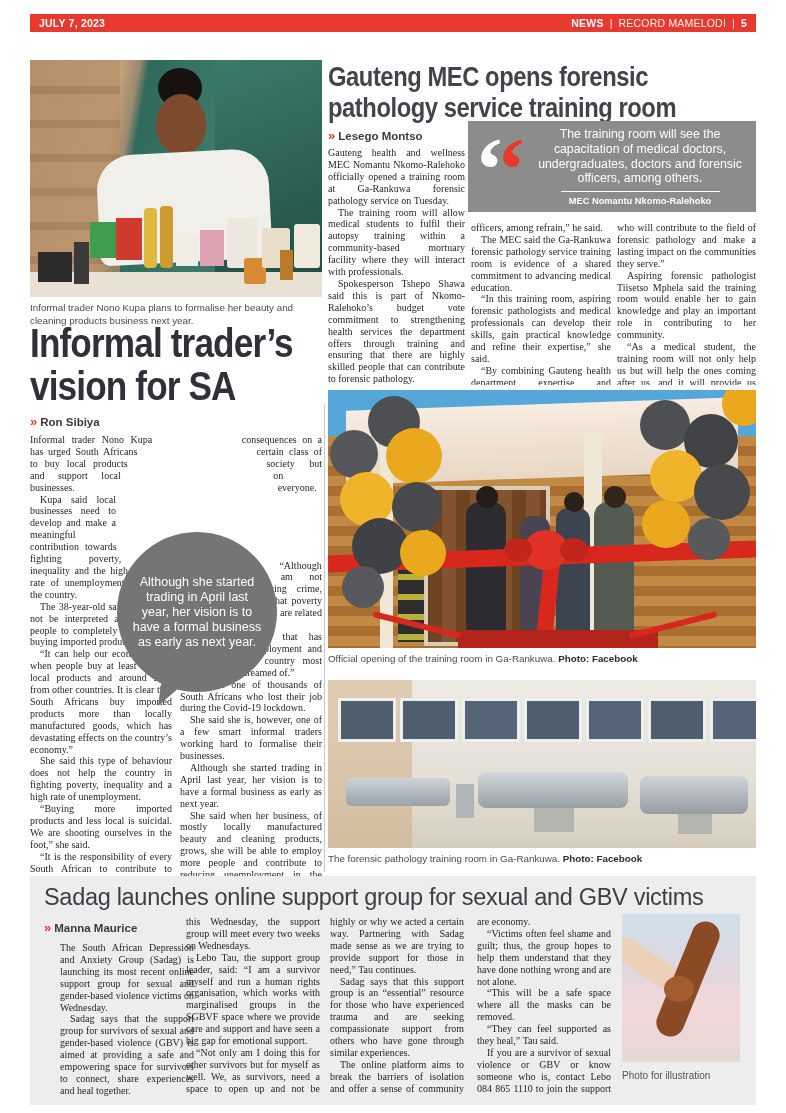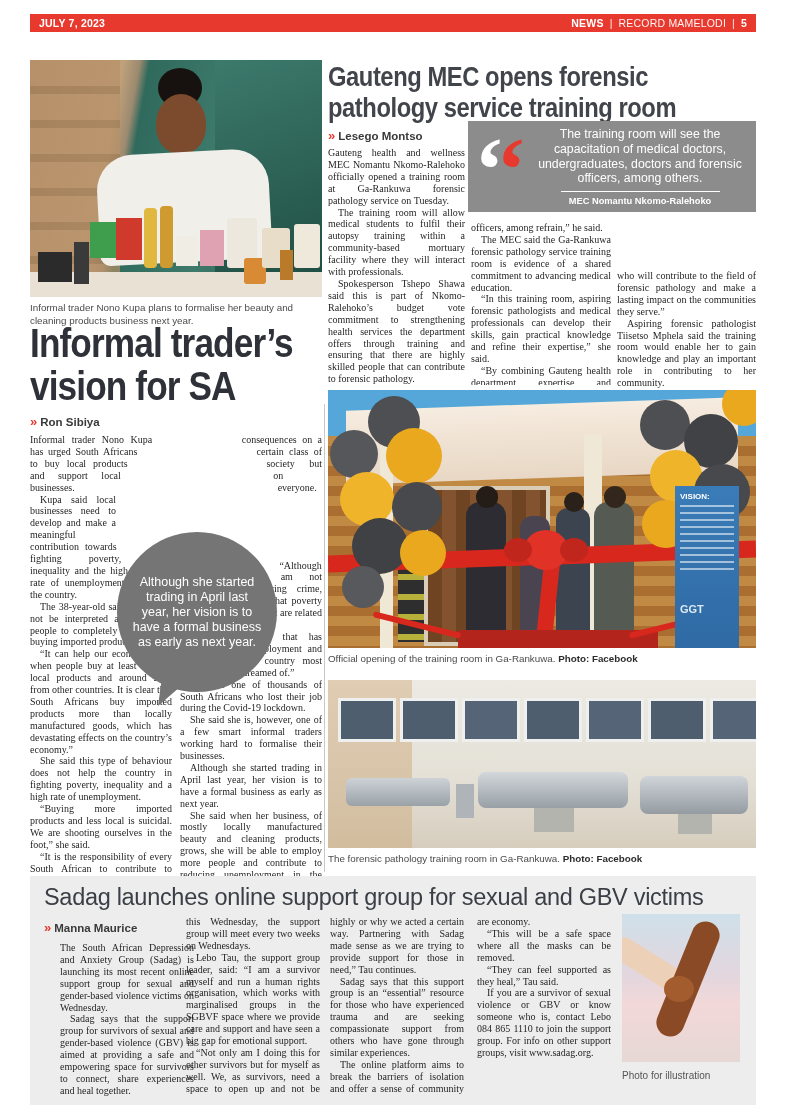--- a/index.html
+++ b/index.html
@@ -164,21 +164,21 @@
       </div>
   </div>
   <div class="abs body-col" style="left:471px;top:222px;width:140px;height:163px;">
     <div>
         <p>officers, among refrain,” he said.</p>
         <p>The MEC said the Ga-Rankuwa forensic pathology service training room is evidence of a shared commitment to advancing medical education.</p>
         <p>“In this training room, aspiring forensic pathologists and medical professionals can develop their skills, gain practical knowledge and refine their expertise,” she said.</p>
         <p>“By combining Gauteng health department expertise and resources, they can cultivate a new generation of skilled professionals</p>
       </div>
   </div>
-  <div class="abs body-col" style="left:617px;top:222px;width:139px;height:163px;margin-top:48px;">
+  <div class="abs body-col" style="left:617px;top:222px;width:139px;height:163px;">
     <div>
         <p>who will contribute to the field of forensic pathology and make a lasting impact on the communities they serve.”</p>
         <p>Aspiring forensic pathologist Tiisetso Mphela said the training room would enable her to gain knowledge and play an important role in contributing to her community.</p>
         <p>“As a medical student, the training room will not only help us but will help the ones coming after us, and it will provide us with enhanced resources that we can use,” she said.</p>
       </div>
   </div>
 
   <div class="photo" style="left:328px;top:390px;width:428px;height:258px;background:#b5722f;">
     <div class="abs" style="left:0;top:0;width:428px;height:46px;background:#54a7d8;"></div>
     <div class="abs" style="left:0;top:46px;width:428px;height:212px;background:repeating-linear-gradient(180deg,#c08a45 0 10px,#aa6e30 10px 20px);"></div>
@@ -216,25 +216,20 @@
     <div class="abs dot" style="left:14px;top:176px;width:42px;height:42px;background:#57595c;"></div>
 
     <div class="abs dot" style="left:312px;top:10px;width:50px;height:50px;background:#4d4f52;"></div>
     <div class="abs dot" style="left:356px;top:24px;width:54px;height:54px;background:#404245;"></div>
     <div class="abs dot" style="left:394px;top:-8px;width:44px;height:44px;background:#eaa81e;"></div>
     <div class="abs dot" style="left:322px;top:60px;width:52px;height:52px;background:#f0b42a;"></div>
     <div class="abs dot" style="left:366px;top:74px;width:56px;height:56px;background:#47494c;"></div>
     <div class="abs dot" style="left:314px;top:110px;width:48px;height:48px;background:#eaa81e;"></div>
     <div class="abs dot" style="left:360px;top:128px;width:42px;height:42px;background:#57595c;"></div>
 
-    <div class="abs" style="left:347px;top:96px;width:64px;height:162px;background:linear-gradient(180deg,#3a7cb8,#2f6aa4);padding:6px 5px;box-sizing:border-box;color:#fff;">
-      <div style="font-size:8px;font-weight:bold;">VISION:</div>
-      <div style="margin-top:4px;height:70px;background:repeating-linear-gradient(180deg,rgba(255,255,255,.55) 0 2px,transparent 2px 7px);"></div>
-      <div style="font-size:11px;font-weight:bold;margin-top:28px;color:#dce9f5;">GGT</div>
-    </div>
   </div>
   <div class="abs caption" style="left:328px;top:653px;width:428px;">
     <span>Official opening of the training room in Ga-Rankuwa.</span>
     <span class="credit">Photo: Facebook</span>
   </div>
 
   <div class="photo" style="left:328px;top:680px;width:428px;height:168px;background:linear-gradient(180deg,#eceae2 0%,#e4e0d6 60%,#d6cdbd 100%);">
     <div class="abs" style="left:0;top:0;width:84px;height:168px;background:linear-gradient(180deg,#dcc5a8,#d0b896);opacity:.8;"></div>
     <div class="abs" style="left:10px;top:18px;width:52px;height:38px;background:#4e5e6e;border:3px solid #eef0f0;"></div>
     <div class="abs" style="left:72px;top:18px;width:52px;height:38px;background:#4e5e6e;border:3px solid #eef0f0;"></div>
@@ -280,20 +275,21 @@
   <div class="abs body-col" style="left:330px;top:916px;width:134px;height:180px;">
     <div>
         <p>highly or why we acted a certain way. Partnering with Sadag made sense as we are trying to provide support for those in need,” Tau continues.</p>
         <p>Sadag says that this support group is an “essential” resource for those who have experienced trauma and are seeking compassionate support from others who have gone through similar experiences.</p>
         <p>The online platform aims to break the barriers of isolation and offer a sense of community to survivors, no matter where they</p>
       </div>
   </div>
   <div class="abs body-col" style="left:477px;top:916px;width:134px;height:180px;">
     <div>
         <p>are economy.</p>
+        <p>“Victims often feel shame and guilt; thus, the group hopes to help them understand that they have done nothing wrong and are not alone.</p>
         <p>“This will be a safe space where all the masks can be removed.</p>
         <p>“They can feel supported as they heal,” Tau said.</p>
         <p>If you are a survivor of sexual violence or GBV or know someone who is, contact Lebo 084 865 1110 to join the support group. For info on other support groups, visit www.sadag.org.</p>
       </div>
   </div>
 
   <div class="photo" style="left:622px;top:914px;width:118px;height:148px;background:linear-gradient(180deg,#cfe0ea 0%,#e2d6de 40%,#f2d8d8 62%,#e6d8d4 100%);">
     <div class="abs" style="left:-16px;top:42px;width:95px;height:24px;background:#ecd0b8;border-radius:12px;transform:rotate(32deg);"></div>
     <div class="abs" style="left:52px;top:4px;width:28px;height:122px;background:#8a4a26;border-radius:14px;transform:rotate(22deg);"></div>
     <div class="abs dot" style="left:42px;top:62px;width:30px;height:26px;background:#a35c2e;"></div>

